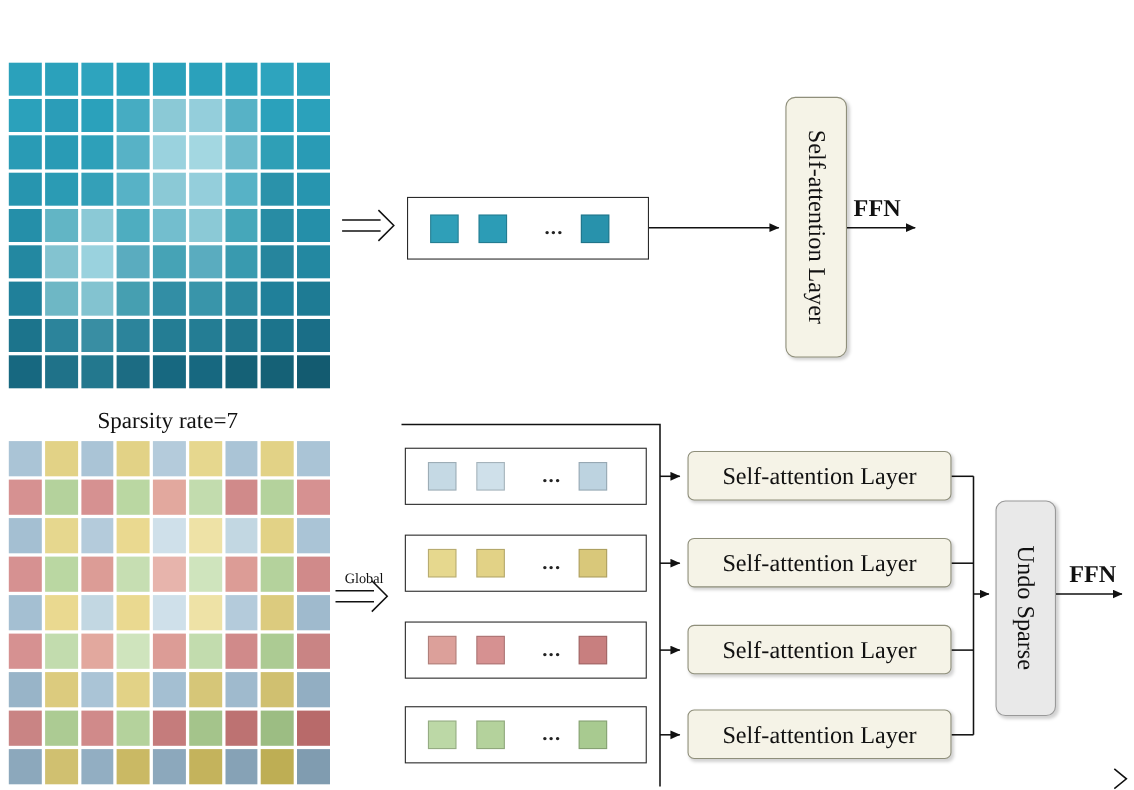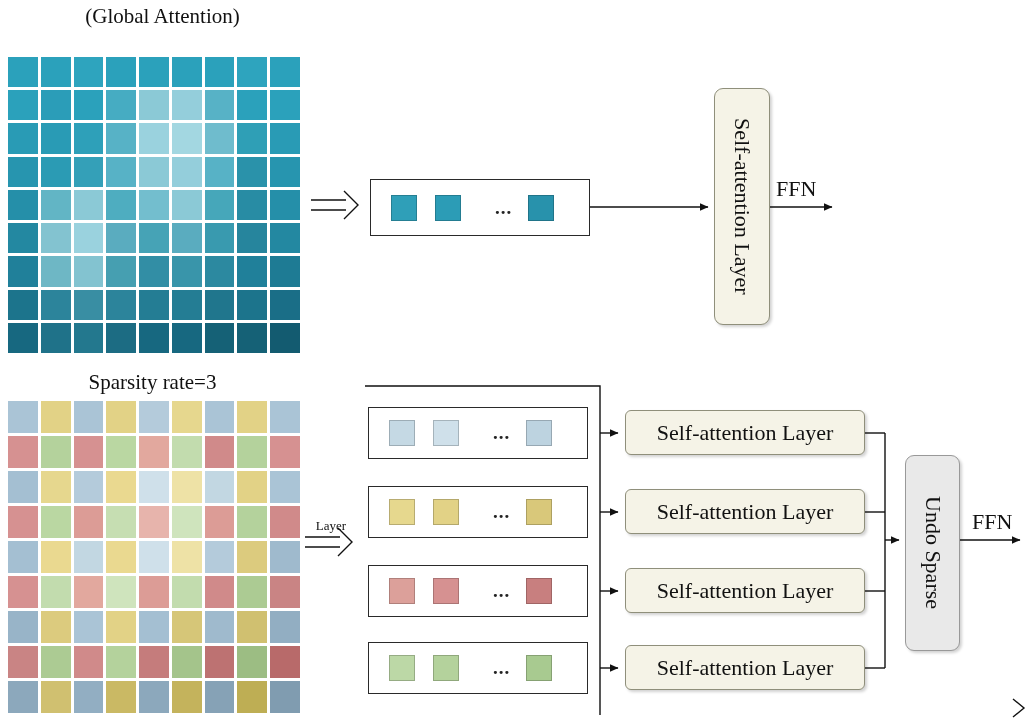--- a/index.html
+++ b/index.html
@@ -51,21 +51,21 @@
     font-size:22px; box-shadow:2px 2px 3px rgba(0,0,0,0.18);
   }
 
   .undo {
     position:absolute; left:905px; top:455px; width:55px; height:196px; z-index:2;
     border:1.3px solid #999; border-radius:9px;
     display:flex; align-items:center; justify-content:center;
     box-shadow:2px 2px 3px rgba(0,0,0,0.18);
   }
 
-  .ffn { position:absolute; font-size:22px; z-index:2; }
+  .ffn { position:absolute; font-size:22px; z-index:2;font-weight:bold; }
   #ffn-top { left:776px; top:176px; }
   #ffn-bottom { left:972px; top:509px; }
 
   #sparse-label { position:absolute; left:303px; top:518px; width:56px; text-align:center; font-size:13px; z-index:2; }
 </style>
 </head>
 <body>
 
 <div class="canvas">
 
@@ -107,21 +107,20 @@
       <line x1="865" y1="668" x2="885" y2="668"></line>
       <line x1="885" y1="433" x2="885" y2="668"></line>
       <line x1="885" y1="540" x2="899" y2="540" marker-end="url(#ah)"></line>
     </g>
 
     <line class="ln" x1="960" y1="540" x2="1020" y2="540" marker-end="url(#ah)"></line>
     <polyline class="ln" points="1013,699 1024,708 1013,717"></polyline>
   </svg>
 
   <div class="title" id="title-top">
-    <div>(Global Attention)</div>
   </div>
 
   <div class="grid" id="grid1">
       <div class="tile" style="background: rgb(43, 161, 187);"></div>
       <div class="tile" style="background: rgb(43, 161, 187);"></div>
       <div class="tile" style="background: rgb(46, 164, 190);"></div>
       <div class="tile" style="background: rgb(43, 161, 187);"></div>
       <div class="tile" style="background: rgb(43, 161, 187);"></div>
       <div class="tile" style="background: rgb(43, 161, 187);"></div>
       <div class="tile" style="background: rgb(43, 161, 187);"></div>
@@ -207,21 +206,21 @@
     <span class="dots">...</span>
     <span class="sq" style="background: rgb(40, 146, 172);"></span>
   </div>
 
   <div class="sa-vert" style="background: rgb(245, 243, 231);">
     <span class="vtext">Self-attention Layer</span>
   </div>
 
   <div class="ffn" id="ffn-top">FFN</div>
 
-  <div class="title" id="title-bottom">Sparsity rate=3</div>
+  <div class="title" id="title-bottom">Sparsity rate=7</div>
 
   <div class="grid" id="grid2">
       <div class="tile" style="background: rgb(170, 196, 214);"></div>
       <div class="tile" style="background: rgb(226, 210, 134);"></div>
       <div class="tile" style="background: rgb(170, 196, 214);"></div>
       <div class="tile" style="background: rgb(226, 210, 134);"></div>
       <div class="tile" style="background: rgb(180, 203, 219);"></div>
       <div class="tile" style="background: rgb(230, 215, 142);"></div>
       <div class="tile" style="background: rgb(170, 196, 214);"></div>
       <div class="tile" style="background: rgb(226, 210, 134);"></div>
@@ -293,21 +292,21 @@
       <div class="tile" style="background: rgb(208, 192, 112);"></div>
       <div class="tile" style="background: rgb(146, 174, 194);"></div>
       <div class="tile" style="background: rgb(202, 185, 100);"></div>
       <div class="tile" style="background: rgb(140, 168, 188);"></div>
       <div class="tile" style="background: rgb(196, 179, 92);"></div>
       <div class="tile" style="background: rgb(134, 162, 182);"></div>
       <div class="tile" style="background: rgb(190, 174, 84);"></div>
       <div class="tile" style="background: rgb(128, 156, 176);"></div>
     </div>
 
-  <div id="sparse-label">Layer</div>
+  <div id="sparse-label">Global</div>
 
   <div class="token-box trow" style="top:407px">
     <span class="sq" style="background: rgb(197, 217, 228);"></span>
     <span class="sq" style="background: rgb(207, 224, 234);"></span>
     <span class="dots">...</span>
     <span class="sq" style="background: rgb(189, 211, 224);"></span>
   </div>
   <div class="token-box trow" style="top:486px">
     <span class="sq" style="background: rgb(230, 216, 142);"></span>
     <span class="sq" style="background: rgb(226, 210, 134);"></span>

